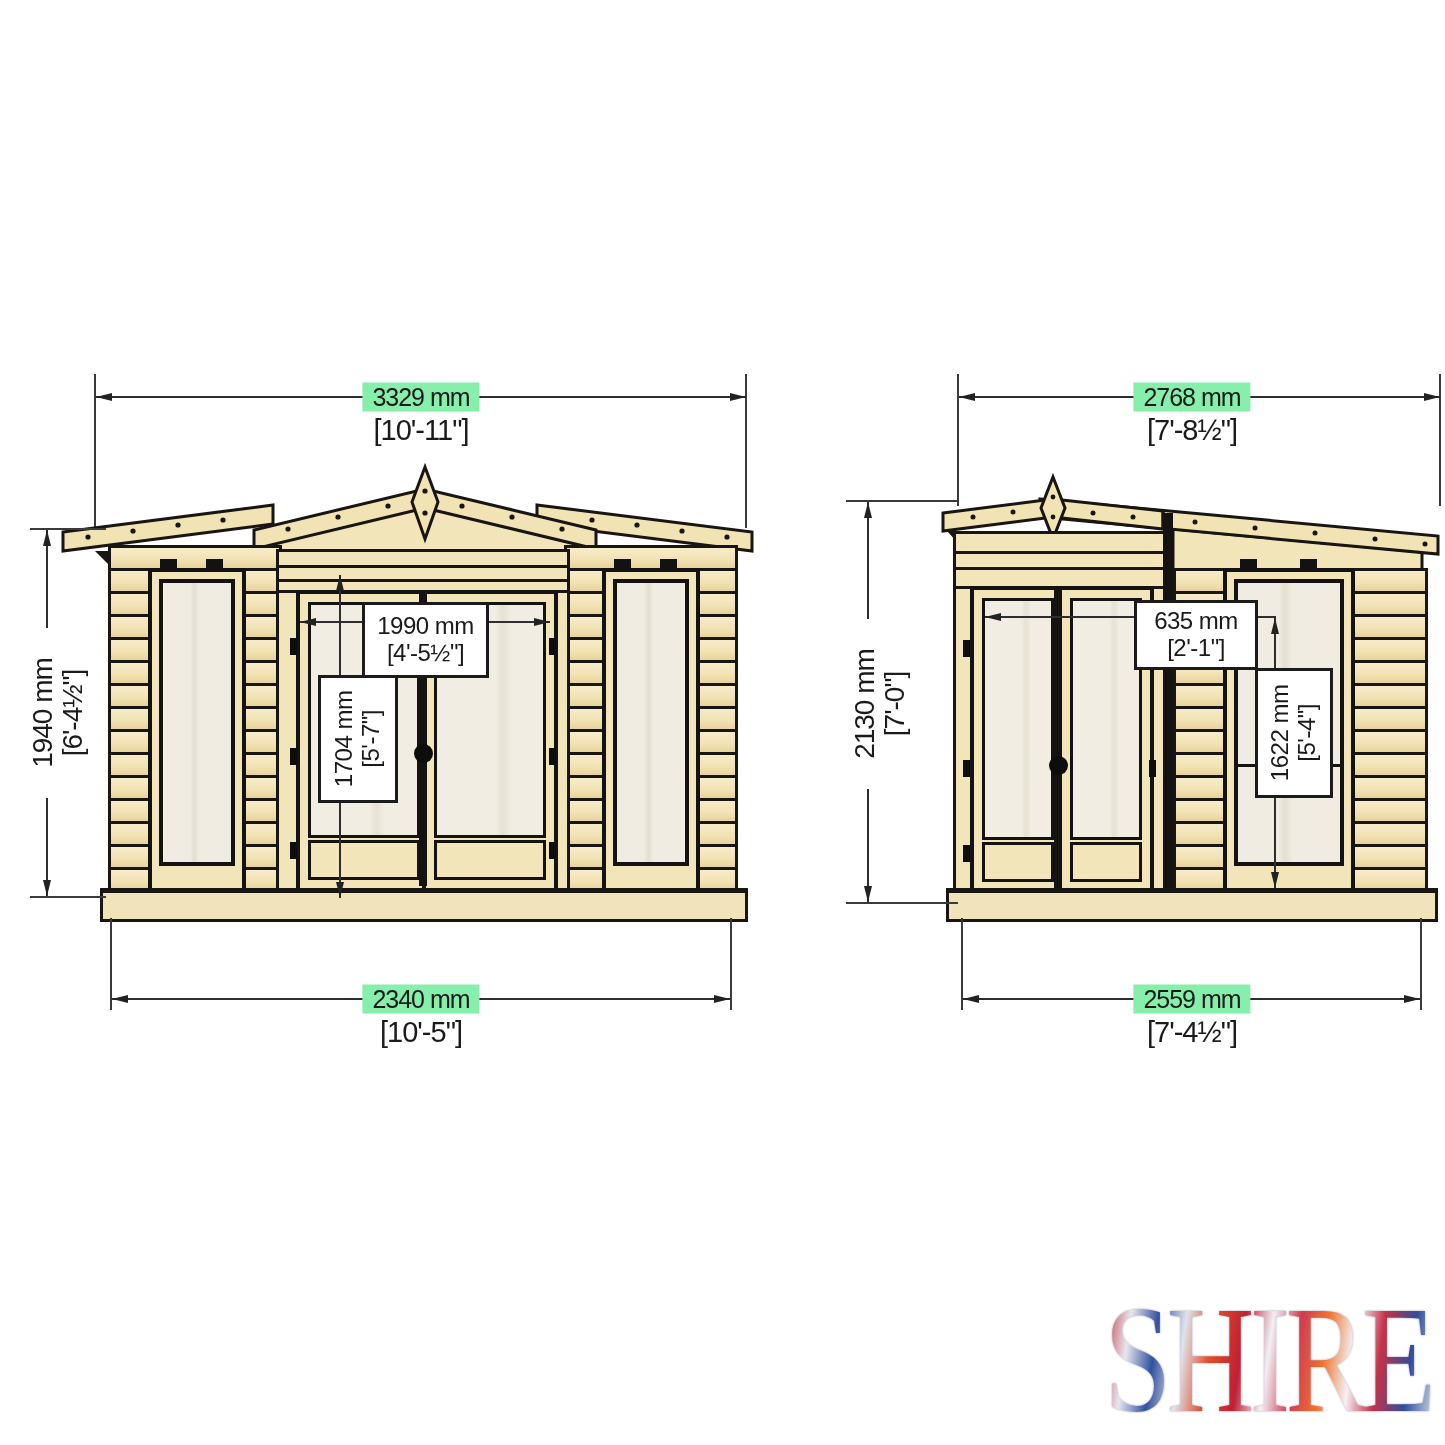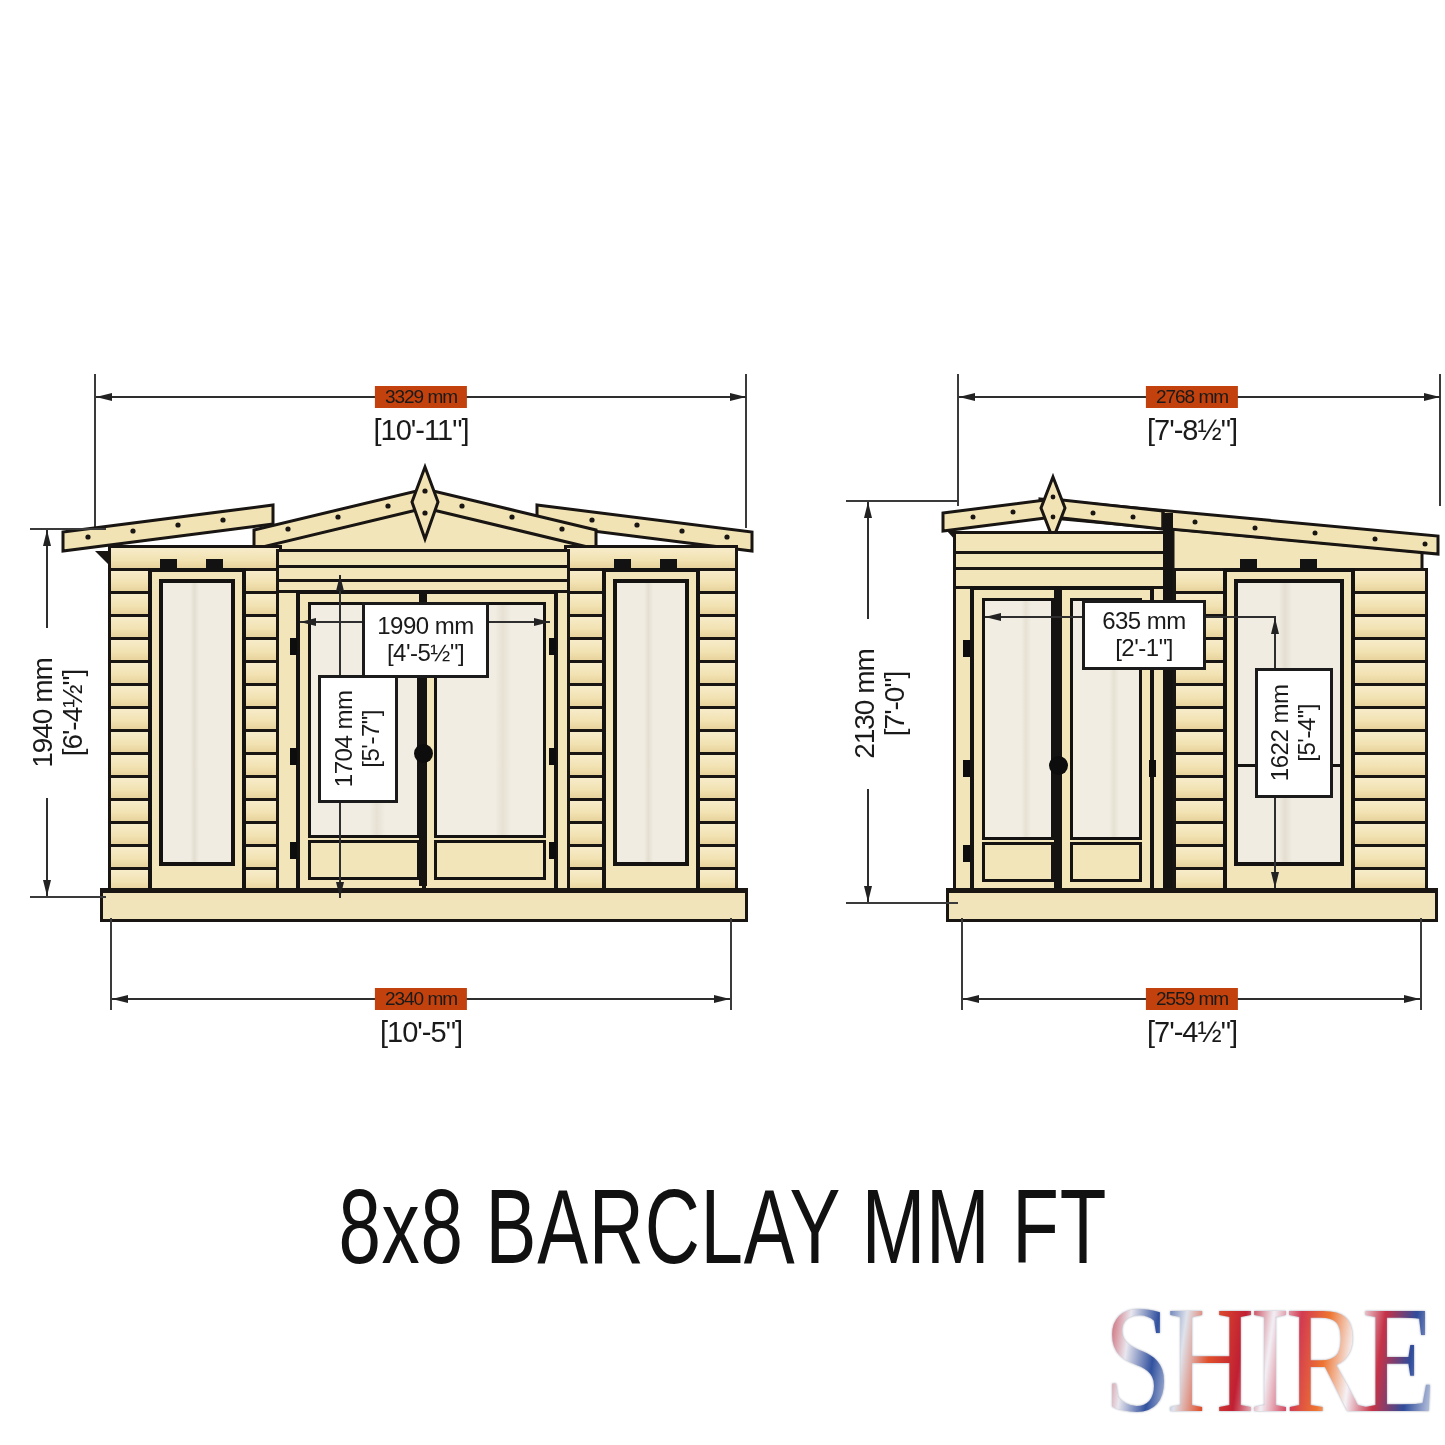--- a/index.html
+++ b/index.html
@@ -7,22 +7,22 @@
           font-family:"Liberation Sans", sans-serif;color:#1a1a1a;}
   .abs{position:absolute;}
   
   .ext{position:absolute;background:#3a3a3a;}
   .dline{position:absolute;background:#2e2e2e;}
   .ar{position:absolute;width:0;height:0;border:solid transparent;}
   .ar.l{border-width:4px 16px 4px 0;border-right-color:#222;}
   .ar.r{border-width:4px 0 4px 16px;border-left-color:#222;}
   .ar.u{border-width:0 4px 16px 4px;border-bottom-color:#222;}
   .ar.d{border-width:16px 4px 0 4px;border-top-color:#222;}
-  .mm-label{position:absolute;transform:translate(-50%,-50%);background:#c2410c;padding:0 10px;
-            font-size:19px;letter-spacing:-1px;white-space:nowrap;}
+  .mm-label{position:absolute;transform:translate(-50%,-50%);background:#86efac;padding:0 10px;
+            font-size:25px;letter-spacing:-1px;white-space:nowrap;}
   .ft-label{position:absolute;transform:translate(-50%,0);background:#fff;padding:0 6px;
             font-size:29px;letter-spacing:-1px;white-space:nowrap;}
   .rlabel{position:absolute;transform:rotate(-90deg);background:#fff;text-align:center;
           font-size:28px;letter-spacing:-1px;line-height:1.08;}
   .dbox{position:absolute;background:#fff;border:3px solid #1b1b1b;display:flex;flex-direction:column;
         align-items:center;justify-content:center;font-size:24px;letter-spacing:-0.5px;line-height:1.12;}
   .dbox .rot{transform:rotate(-90deg);white-space:nowrap;text-align:center;}
   
   .clap{position:absolute;border:3px solid #181512;
         background:repeating-linear-gradient(180deg,#f7ecca 0px,#f2e2b2 12px,#e8d49e 19px,#e8d49e 20px,#181512 20px,#181512 23px);}
@@ -245,21 +245,21 @@
     <div class="dline" style="left:867px;top:502px;width:2px;height:400px"></div>
     <span class="ar u" style="left:864px;top:502px"></span>
     <span class="ar d" style="left:864px;top:886px"></span>
     <div class="rlabel" style="left:796px;top:673px;width:170px;height:62px">
       <div>2130 mm</div>
       <div>[7'-0"]</div>
     </div>
 
     <div class="dline" style="left:985px;top:616px;width:290px;height:2px"></div>
     <span class="ar l" style="left:985px;top:613px"></span>
-    <div class="dbox" style="left:1082px;top:600px;width:118px;height:64px">
+    <div class="dbox" style="left:1134px;top:600px;width:118px;height:64px">
       <div>635 mm</div>
       <div>[2'-1"]</div>
     </div>
 
     <div class="dline" style="left:1274px;top:616px;width:2px;height:272px"></div>
     <span class="ar u" style="left:1271px;top:618px"></span>
     <span class="ar d" style="left:1271px;top:872px"></span>
     <div class="dbox" style="left:1255px;top:668px;width:72px;height:124px">
       <div class="rot">
         <div>1622 mm</div>
@@ -269,21 +269,18 @@
 
     <div class="ext" style="left:961px;top:918px;width:2px;height:92px"></div>
     <div class="ext" style="left:1420px;top:918px;width:2px;height:92px"></div>
     <div class="dline" style="left:963px;top:998px;width:457px;height:2px"></div>
     <span class="ar l" style="left:963px;top:995px"></span>
     <span class="ar r" style="left:1404px;top:995px"></span>
     <span class="mm-label" style="left:1192px;top:999px">2559 mm</span>
     <span class="ft-label" style="left:1192px;top:1016px">[7'-4½"]</span>
   </div>
 
-  <div id="title">
-    <span>8x8 BARCLAY MM FT</span>
-  </div>
 
   <div id="logo">
     <span id="brand">SHIRE</span><br>
   </div>
 
 </div>
 
 </body></html>

